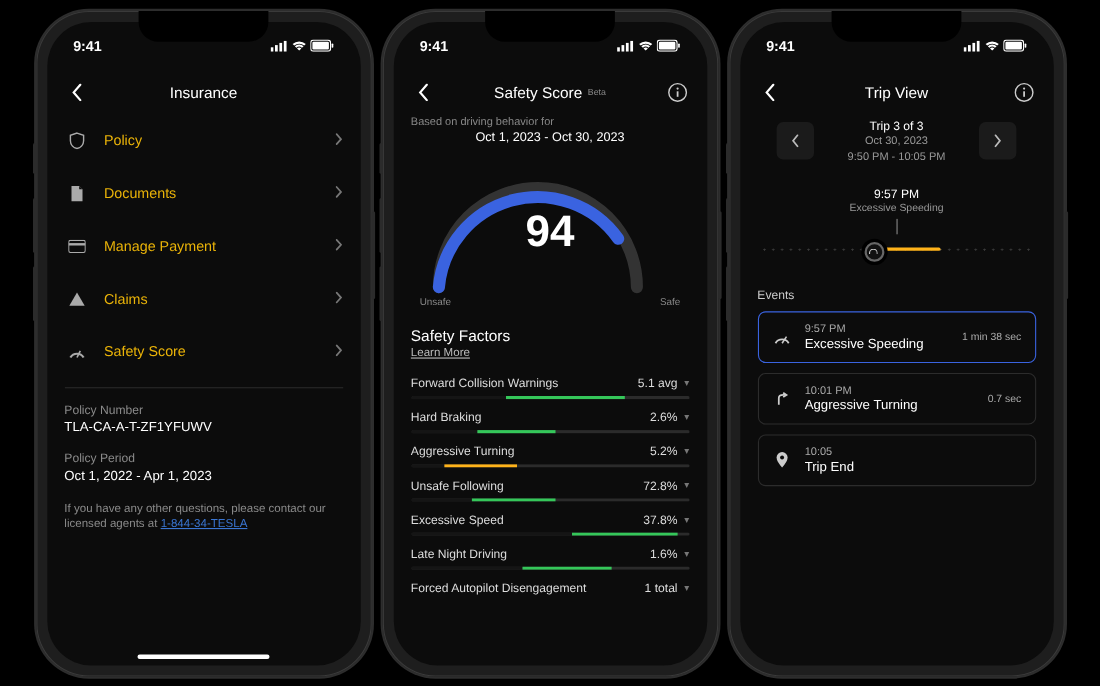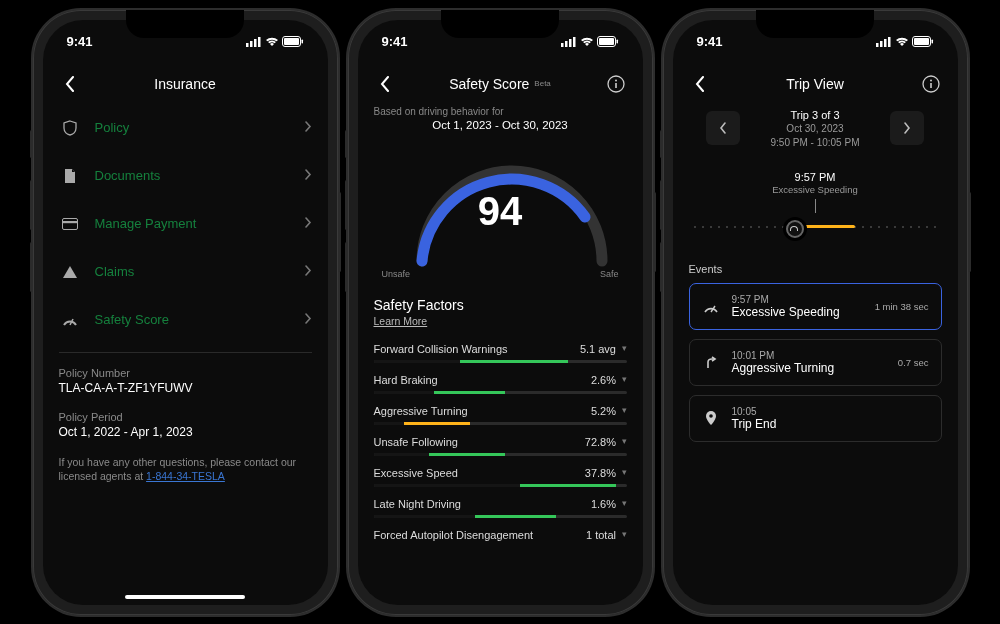--- a/index.html
+++ b/index.html
@@ -13,34 +13,34 @@
 .statusbar{height:44px;display:flex;justify-content:space-between;align-items:center;padding:0 24px;font-size:13px;font-weight:600}
 .sb-r{display:flex;align-items:center;gap:3px}
 .sb-r svg{display:block}
 .header{display:flex;align-items:center;justify-content:flex-end;padding:0 16px;height:40px}
 .header .title{flex:1;text-align:center;font-size:14px;font-weight:500;display:flex;align-items:center;justify-content:center;gap:5px}
 .chev{width:22px;height:22px;display:flex;align-items:center;justify-content:center}
 .beta{font-size:8px;color:#8a8a8a;font-weight:400}
 .info-btn{width:22px;height:22px;display:inline-flex;align-items:center;justify-content:center}
 .content{flex:1;overflow:hidden;padding:0 16px}
 
-.menu-row{display:flex;align-items:center;height:48px;color:#15803d;font-size:13px}
+.menu-row{display:flex;align-items:center;height:48px;color:#eab308;font-size:13px}
 .menu-ico{width:22px;margin-right:14px;display:flex;align-items:center;justify-content:center;color:#aaa}
 .menu-row .lbl{flex:1}
 .menu-row .go{color:#777}
 .sep{height:1px;background:#2a2a2a;margin:8px 0 14px}
 .meta-lbl{color:#8a8a8a;font-size:11px;margin-top:2px}
 .meta-val{font-size:12px;font-weight:500;margin-top:2px;margin-bottom:16px}
 .note{font-size:10.5px;color:#8a8a8a;line-height:1.4}
 .note .tel{color:#3a76d3;text-decoration:underline}
 .homebar{position:absolute;bottom:6px;left:50%;transform:translateX(-50%);width:120px;height:4px;border-radius:3px;background:#fff}
 
 .based{font-size:10px;color:#888;text-align:left;margin-top:2px}
 .range{font-size:11.5px;font-weight:500;text-align:center;margin-top:2px}
-.gauge-wrap{position:relative;height:134px;margin-top:10px;display:flex;align-items:center;justify-content:flex-end}
+.gauge-wrap{position:relative;height:134px;margin-top:10px;display:flex;align-items:center;justify-content:flex-start}
 .score-num{position:absolute;left:0;right:0;top:48px;text-align:center;font-size:40px;font-weight:600}
 .gauge-lbls{display:flex;justify-content:space-between;font-size:9px;color:#888;margin-top:-6px;padding:0 8px}
 .sf-head{font-size:14px;font-weight:500;margin-top:18px}
 .learn{font-size:10.5px;color:#bbb;text-decoration:underline;margin-top:2px;margin-bottom:8px}
 .factor{padding:8px 0 3px 0}
 .factor-top{display:flex;align-items:flex-start;font-size:11px}
 .factor-top .nm{flex:1;color:#ddd}
 .factor-top .val{color:#ddd;margin-right:6px}
 .factor-top .cv{color:#777;font-size:9px}
 .track{position:relative;height:3px;margin-top:5px;border-radius:2px;overflow:hidden}

